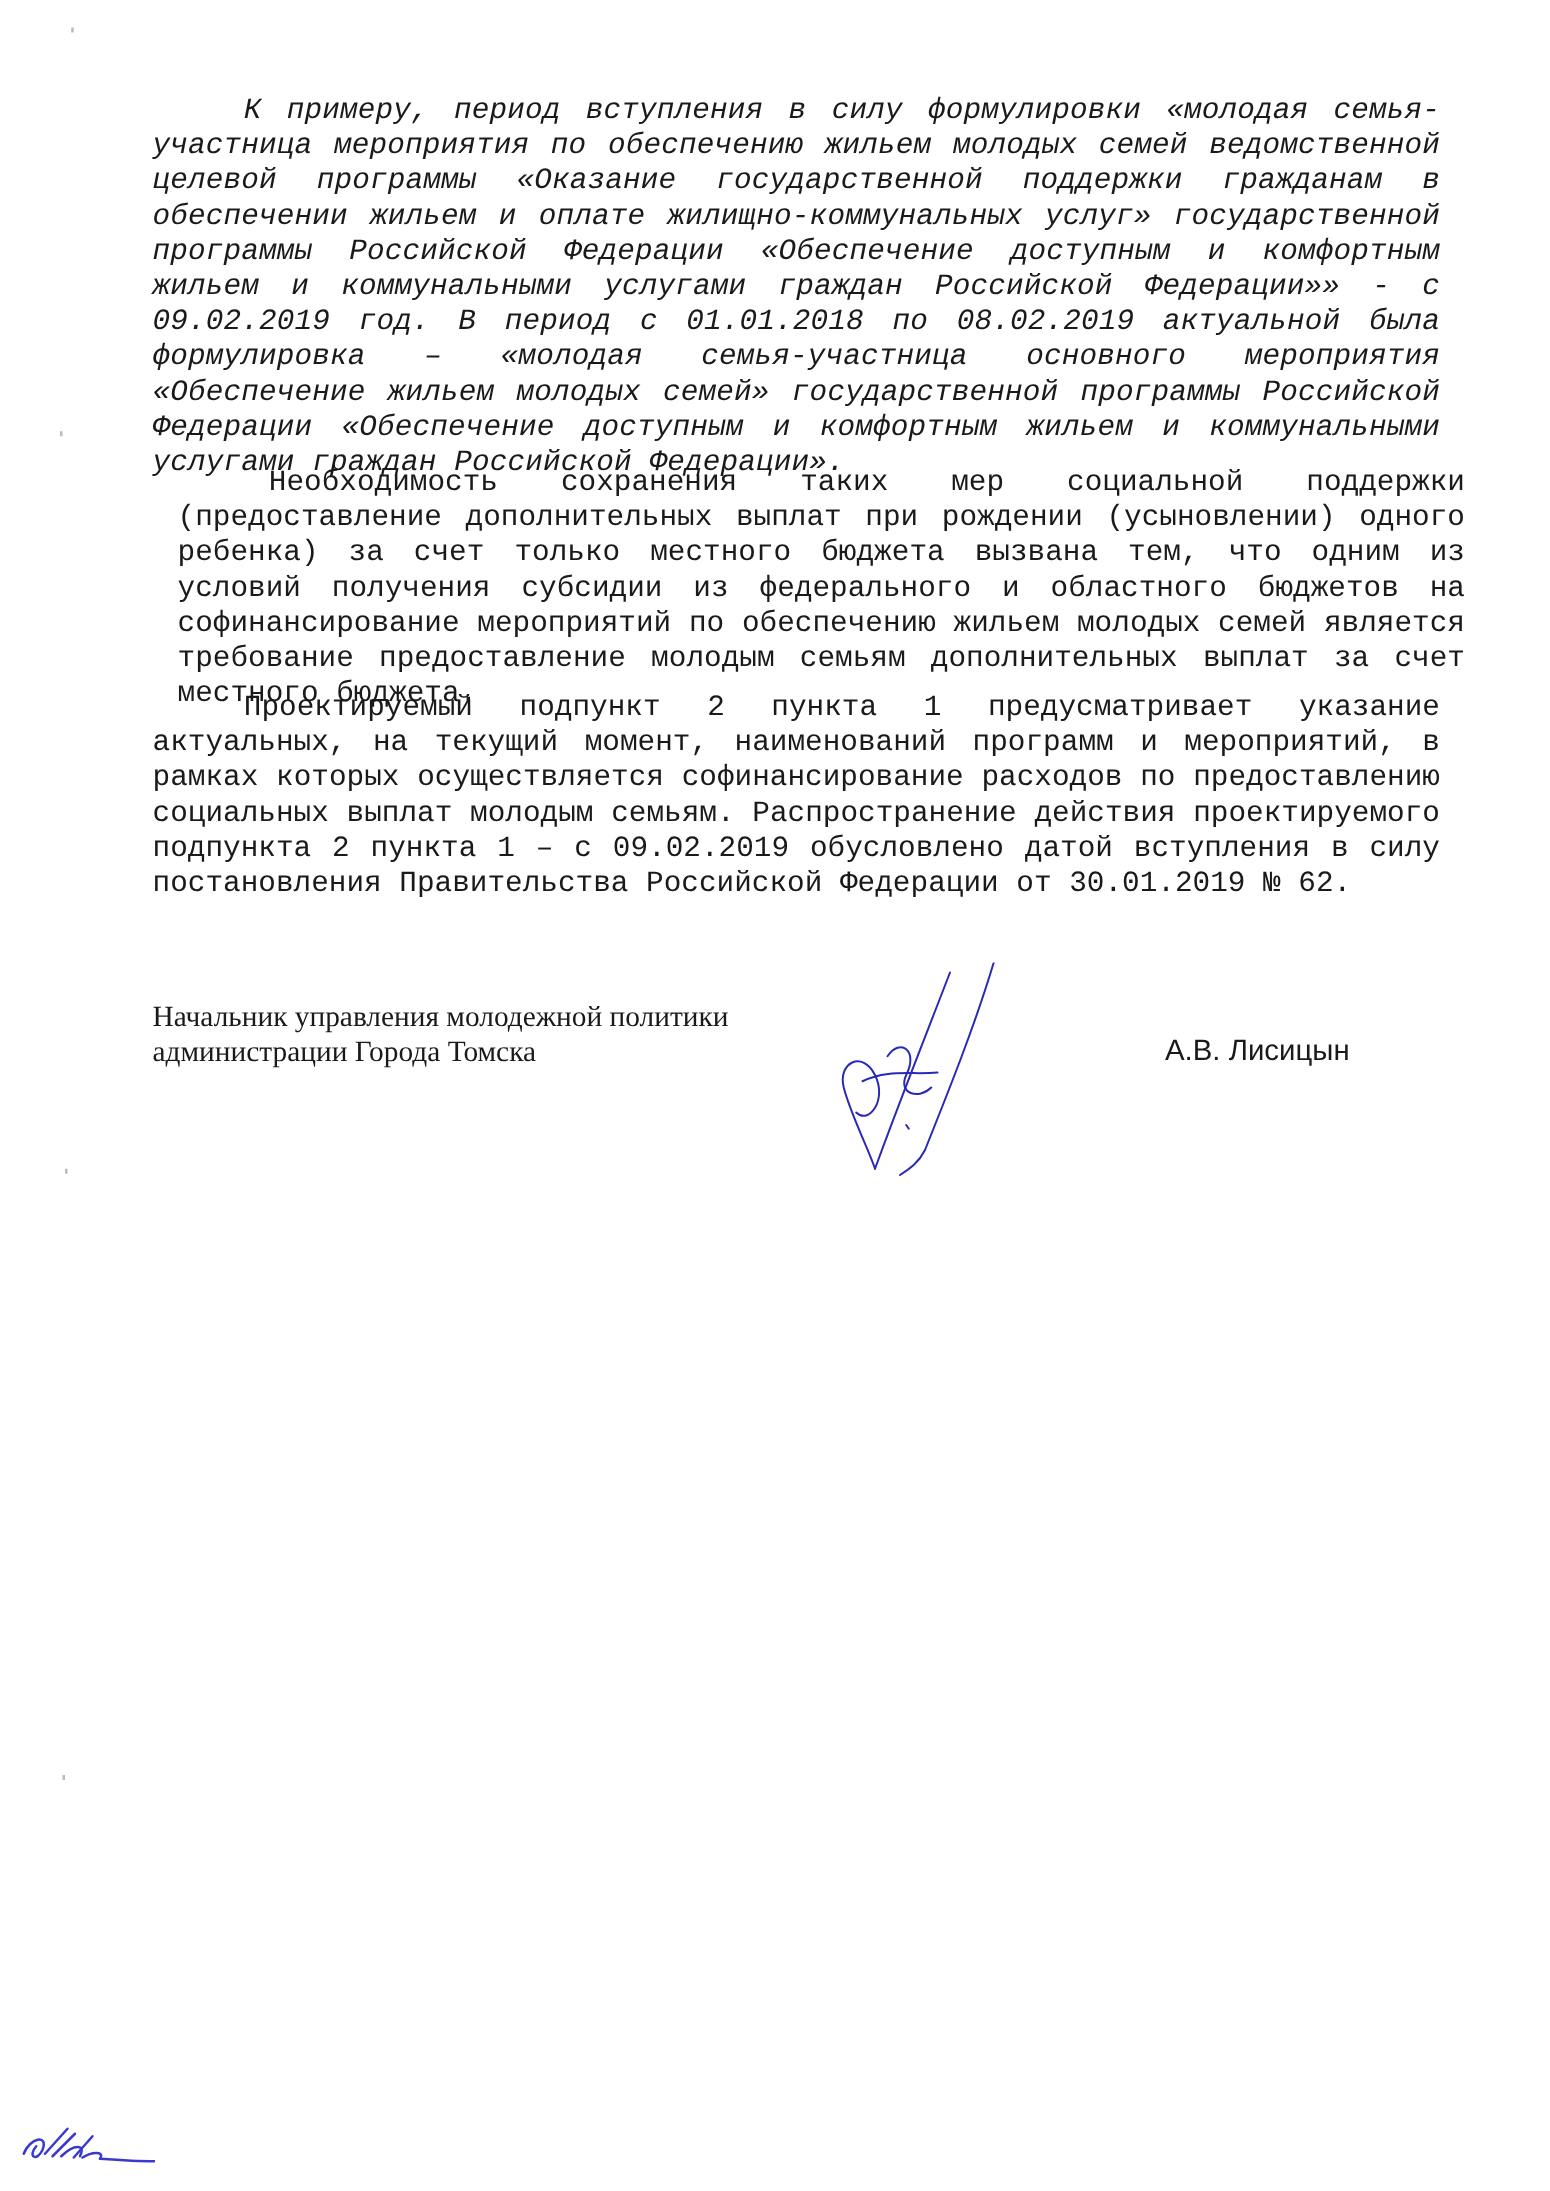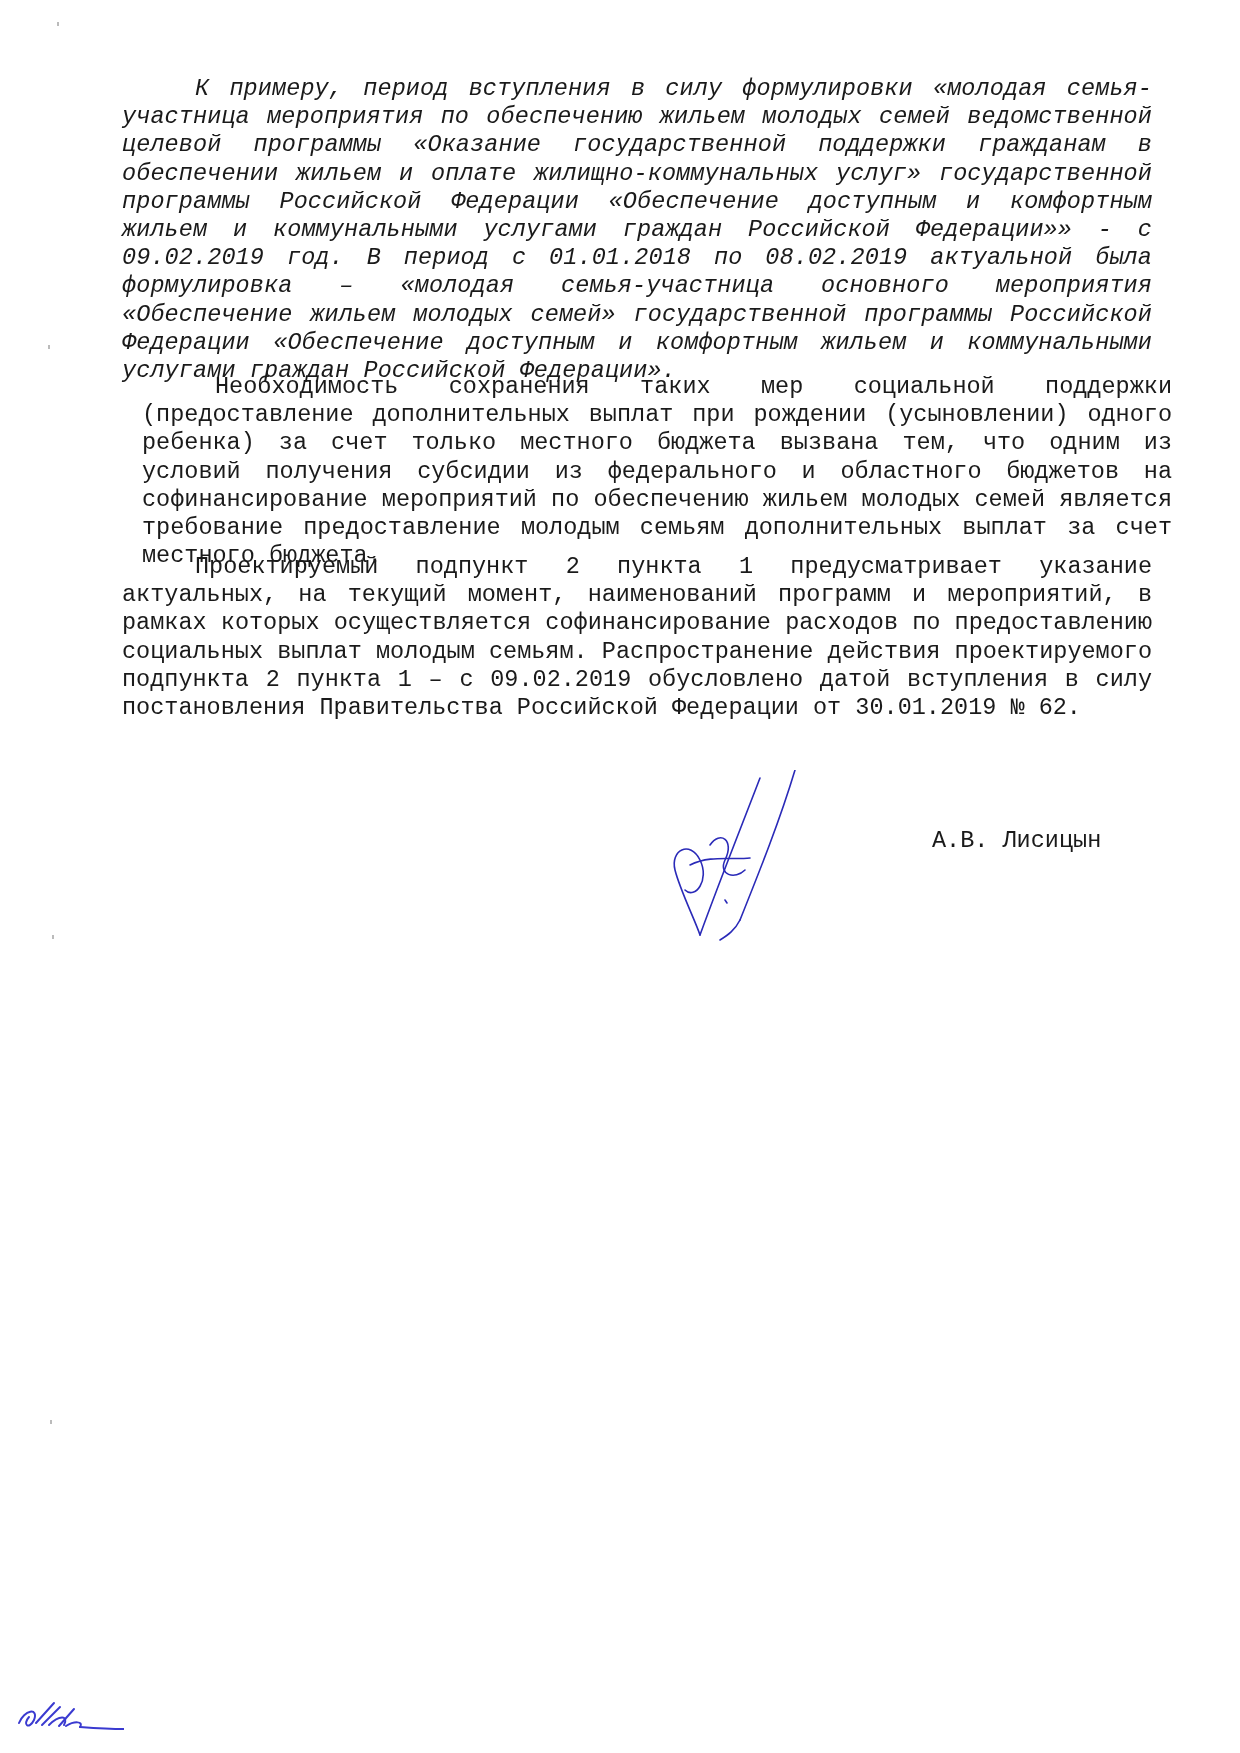--- a/index.html
+++ b/index.html
@@ -5,21 +5,21 @@
     html, body { margin: 0; padding: 0; background: #ffffff; }
     body { width: 1240px; height: 1753px; position: relative; overflow: hidden; }
     .page { position: absolute; left: 0; top: 0; width: 1240px; height: 1753px; background: #fff; }
     .text { position: absolute; left: 122px; width: 1030px; font-family: Liberation Mono, monospace; font-size: 23.5px; line-height: 28.2px; color: #1a1a1a; text-align: justify; margin: 0; }
     .para { text-indent: 73px; margin: 0; }
     .italic { font-style: italic; letter-spacing: 0.1px; }
     #p1 { top: 75px; }
     #p2 { top: 373px; margin-left: 20px; }
     #p3 { top: 553px; }
     .sig-block { position: absolute; left: 122px; top: 800px; font-family: "Liberation Serif", serif; font-size: 23.5px; line-height: 28.2px; color: #1a1a1a; }
-    .sig-name { position: absolute; left: 932px; top: 827px; font-family: Liberation Mono, monospace; font-size: 23.5px; color: #1a1a1a; }
+    .sig-name { position: absolute; left: 932px; top: 827px; font-family: Liberation Sans, sans-serif; font-size: 23.5px; color: #1a1a1a; }
     .signature { position: absolute; left: 640px; top: 770px; width: 200px; height: 180px; }
     .initials { position: absolute; left: 14px; top: 1695px; width: 110px; height: 40px; }
     .scan-dot { position: absolute; width: 2px; height: 4px; background: #bbb; }
   </style>
 </head>
 <body>
 
 <div class="page">
 
   <span class="scan-dot" style="left:57px;top:22px;"></span>
@@ -32,20 +32,24 @@
   </div>
 
   <div class="text" id="p2">
     <p class="para">Необходимость сохранения таких мер социальной поддержки (предоставление дополнительных выплат при рождении (усыновлении) одного ребенка) за счет только местного бюджета вызвана тем, что одним из условий получения субсидии из федерального и областного бюджетов на софинансирование мероприятий по обеспечению жильем молодых семей является требование предоставление молодым семьям дополнительных выплат за счет местного бюджета.</p>
   </div>
 
   <div class="text" id="p3">
     <p class="para">Проектируемый подпункт 2 пункта 1 предусматривает указание актуальных, на текущий момент, наименований программ и мероприятий, в рамках которых осуществляется софинансирование расходов по предоставлению социальных выплат молодым семьям. Распространение действия проектируемого подпункта 2 пункта 1 – с 09.02.2019 обусловлено датой вступления в силу постановления Правительства Российской Федерации от 30.01.2019 № 62.</p>
   </div>
 
+  <div class="sig-block">
+    <div>Начальник управления молодежной политики</div>
+    <div>администрации Города Томска</div>
+  </div>
 
   <svg class="signature" viewBox="0 0 200 180">
     <g fill="none" stroke="#2a2ab8" stroke-width="1.6" stroke-linecap="round">
       <path d="M120 8 C 100 60, 80 110, 60 165"></path>
       <path d="M60 165 C 55 150, 40 120, 35 100 C 30 80, 50 70, 60 90 C 70 110, 55 130, 45 120"></path>
       <path d="M155 0 C 140 50, 120 100, 100 150"></path>
       <path d="M50 95 C 70 85, 90 90, 110 88"></path>
       <path d="M70 75 C 80 60, 95 70, 85 90 C 78 105, 95 110, 105 100"></path>
       <path d="M85 130 L 87 133"></path>
       <path d="M100 150 C 95 160, 88 165, 80 170"></path>

